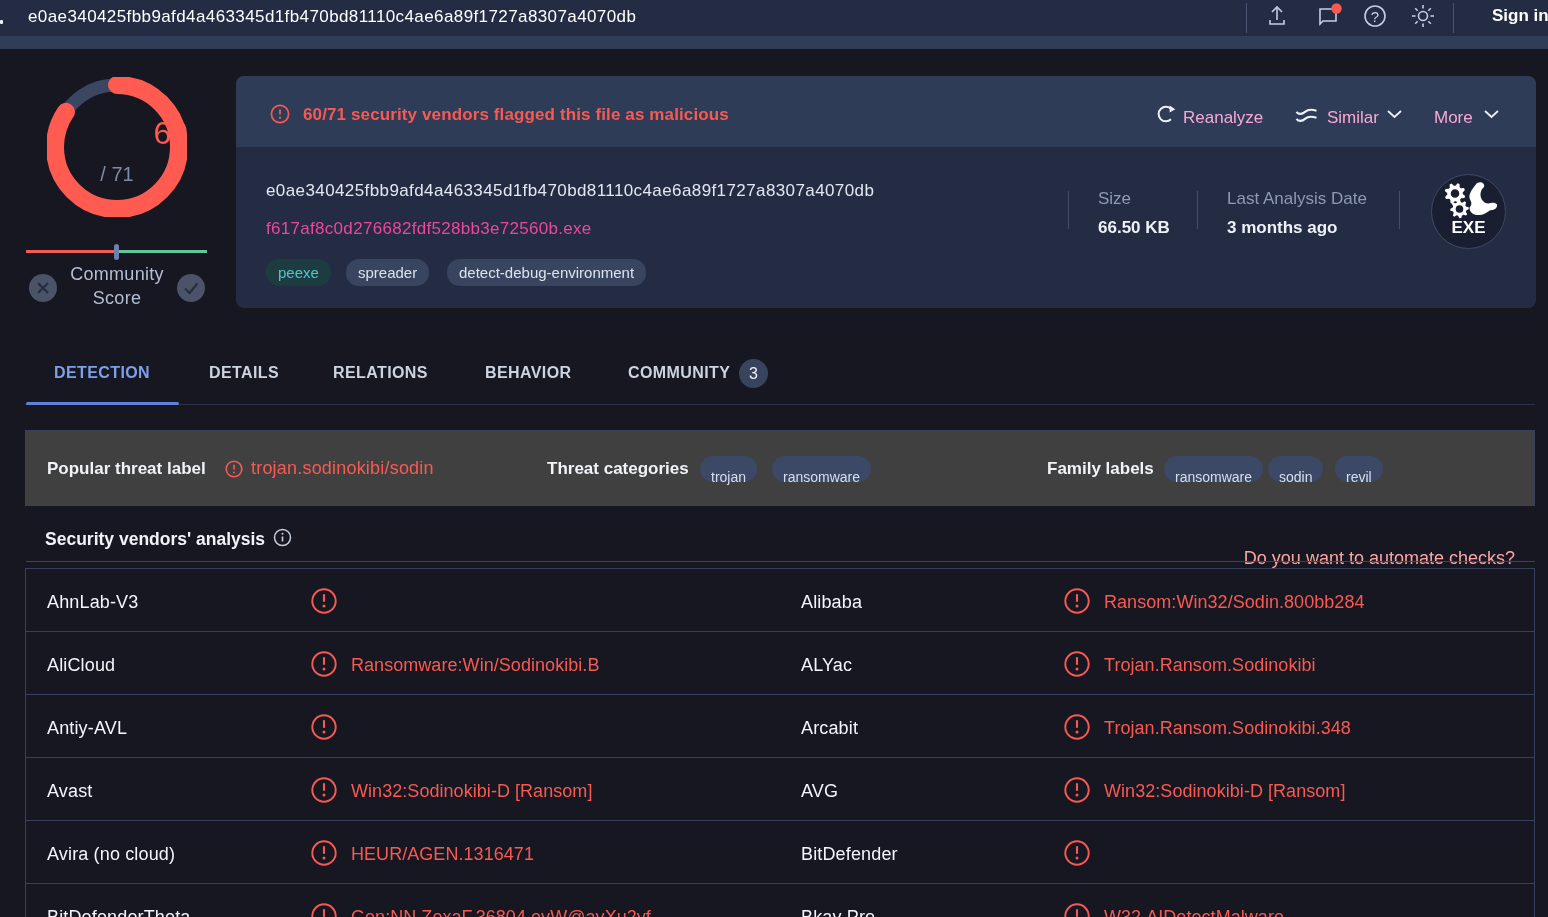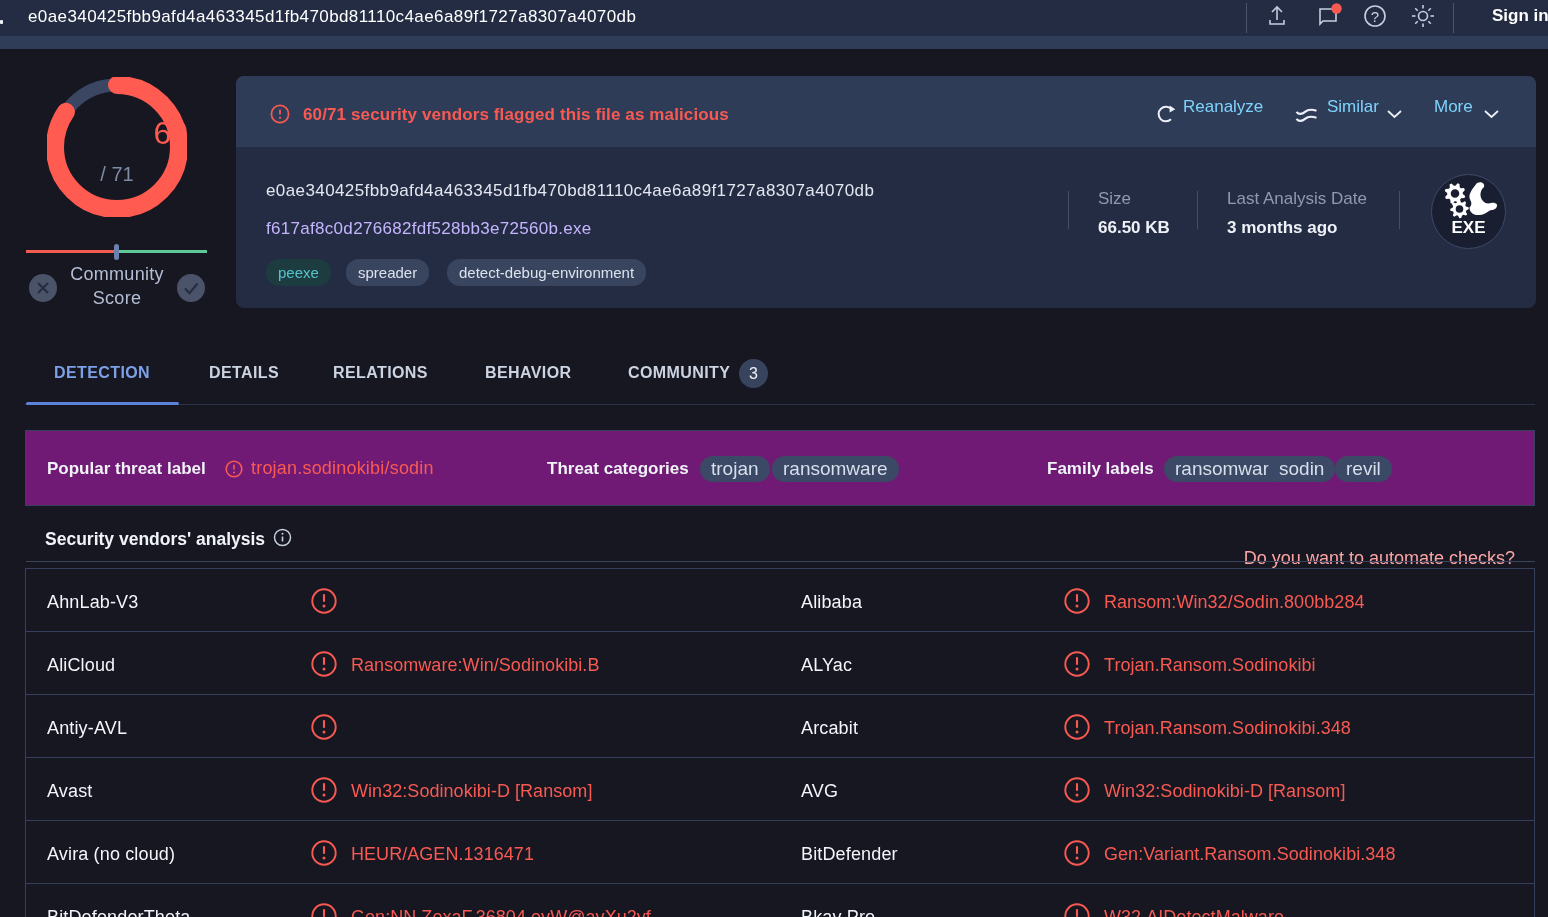--- a/index.html
+++ b/index.html
@@ -19,38 +19,38 @@
 #slider { position:absolute; left:26px; top:250px; width:181px; height:3px; }
 #slider .red { position:absolute; left:0; top:0; width:90px; height:3px; background:#f25c51; }
 #slider .teal { position:absolute; left:90px; top:0; width:91px; height:3px; background:#5ec89b; }
 #thumb { position:absolute; left:114px; top:244px; width:5px; height:16px; border-radius:2.5px; background:#6c80ae; }
 #cscore { position:absolute; left:47px; top:262px; width:140px; text-align:center; font-size:18px; letter-spacing:0.3px; line-height:24px; color:#b4bed4; }
 .cbtn { position:absolute; top:274px; width:28px; height:28px; border-radius:50%; background:#4a5368; }
 
 #card { position:absolute; left:236px; top:76px; width:1300px; height:232px; background:#242c44; border-radius:8px; }
 #banner { position:absolute; left:0; top:0; width:1300px; height:71px; background:#2f3c58; border-radius:8px 8px 0 0;padding-left:40px; }
 #bannertxt { position:absolute; left:67px; top:29px; font-size:17px; font-weight:bold; letter-spacing:0.12px; color:#f85a52; }
-.actlbl { position:absolute; top:21px; font-size:17px; color:#7dd3fc; }
+.actlbl { position:absolute; top:32px; font-size:17px; color:#f9a8d4; }
 #hashline { position:absolute; left:30px; top:105px; font-size:17px; color:#e3e8f0; letter-spacing:0.4px; }
-#fileline { position:absolute; left:30px; top:143px; font-size:17px; color:#c4b5fd; letter-spacing:0.3px; }
+#fileline { position:absolute; left:30px; top:143px; font-size:17px; color:#ec4899; letter-spacing:0.3px; }
 .tag { position:absolute; top:183px; height:27px; border-radius:13px; background:#39455f; color:#dce3ee; font-size:15px; line-height:27px; padding:0 12px; }
 #tag-peexe { left:30px; background:#1d3c40; color:#55c3cc; }
 .vdiv { position:absolute; top:115px; width:1px; height:38px; background:#434e68; }
 .metalbl { position:absolute; top:113px; font-size:17px; color:#8e9ab0; }
 .metaval { position:absolute; top:142px; font-size:17px; font-weight:bold; color:#eef1f6; }
 
 #tabs { position:absolute; left:0px; top:356px; width:1548px; height:50px; }
 .tab { position:absolute; top:8px; font-size:16px; font-weight:bold; letter-spacing:0.4px; color:#ccd4e2; }
 #tabline { position:absolute; left:25px; top:48px; width:1510px; height:1px; background:#2c3349; }
 #tabactive { position:absolute; left:26px; top:46px; width:153px; height:3px; background:#5d82d9; border-radius:2px; }
 #badge3 { position:absolute; left:739px; top:359px; width:29px; height:29px; border-radius:50%; background:#38445e; color:#eef1f6; font-size:16px; text-align:center; line-height:29px; }
 
-#tpanel { position:absolute; left:25px; top:430px; width:1510px; height:76px; background:#701a75; border:1px solid #39415c;text-align:right; }
+#tpanel { position:absolute; left:25px; top:430px; width:1510px; height:76px; background:#404040; border:1px solid #39415c;text-align:right; }
 #tpanel .lbl { position:absolute; top:28px; font-size:17px; font-weight:bold; color:#f0f3f7; }
-.pill { position:absolute; top:25px; height:26px; border-radius:13px; background:#3b4966; color:#d7dfeb; font-size:19px; line-height:26px; padding:0 11px; }
+.pill { position:absolute; top:25px; height:26px; border-radius:13px; background:#3b4966; color:#d7dfeb; font-size:14px; line-height:26px; padding:8px 11px; }
 
 #svah { position:absolute; left:45px; top:529px; font-size:17.5px; font-weight:bold; color:#f0f3f7; }
 #autoq { position:absolute; right:33px; top:548px; font-size:18px; color:#fca5a5; }
 
 #tbl { position:absolute; left:25px; top:568px; width:1510px; height:411px; border:1px solid #36405c; border-bottom:none; }
 .row { position:absolute; left:0; width:1508px; height:63px; border-bottom:1px solid #36405c; }
 .vn { position:absolute; top:23px; font-size:18px; letter-spacing:0.15px; color:#f2f5f9; }
 .det { position:absolute; top:23px; font-size:18px; letter-spacing:0.05px; color:#f85a52; }
 .rico { position:absolute; top:19px; }
 </style>
@@ -273,21 +273,20 @@
         <path d="M13 6.2 v7.6" stroke="#f85a52" stroke-width="2.1"></path>
         <circle cx="13" cy="18" r="1.5" fill="#f85a52"></circle>
       </svg>
     <div class="det" style="left:325px;">HEUR/AGEN.1316471</div>
     <div class="vn" style="left:775px;">BitDefender</div>
     <svg class="rico" style="left:1038px;" width="26" height="26" viewBox="0 0 26 26">
         <circle cx="13" cy="13" r="11.7" fill="none" stroke="#f85a52" stroke-width="1.9"></circle>
         <path d="M13 6.2 v7.6" stroke="#f85a52" stroke-width="2.1"></path>
         <circle cx="13" cy="18" r="1.5" fill="#f85a52"></circle>
       </svg>
-    <div class="det" style="left:1078px;">Gen:Variant.Ransom.Sodinokibi.348</div>
   </div>
     <div class="row" style="top:315px;">
     <div class="vn" style="left:21px;">BitDefenderTheta</div>
     <svg class="rico" style="left:285px;" width="26" height="26" viewBox="0 0 26 26">
         <circle cx="13" cy="13" r="11.7" fill="none" stroke="#f85a52" stroke-width="1.9"></circle>
         <path d="M13 6.2 v7.6" stroke="#f85a52" stroke-width="2.1"></path>
         <circle cx="13" cy="18" r="1.5" fill="#f85a52"></circle>
       </svg>
     <div class="det" style="left:325px;">Gen:NN.ZexaF.36804.eyW@ayXu2yf</div>
     <div class="vn" style="left:775px;">Bkav Pro</div>

